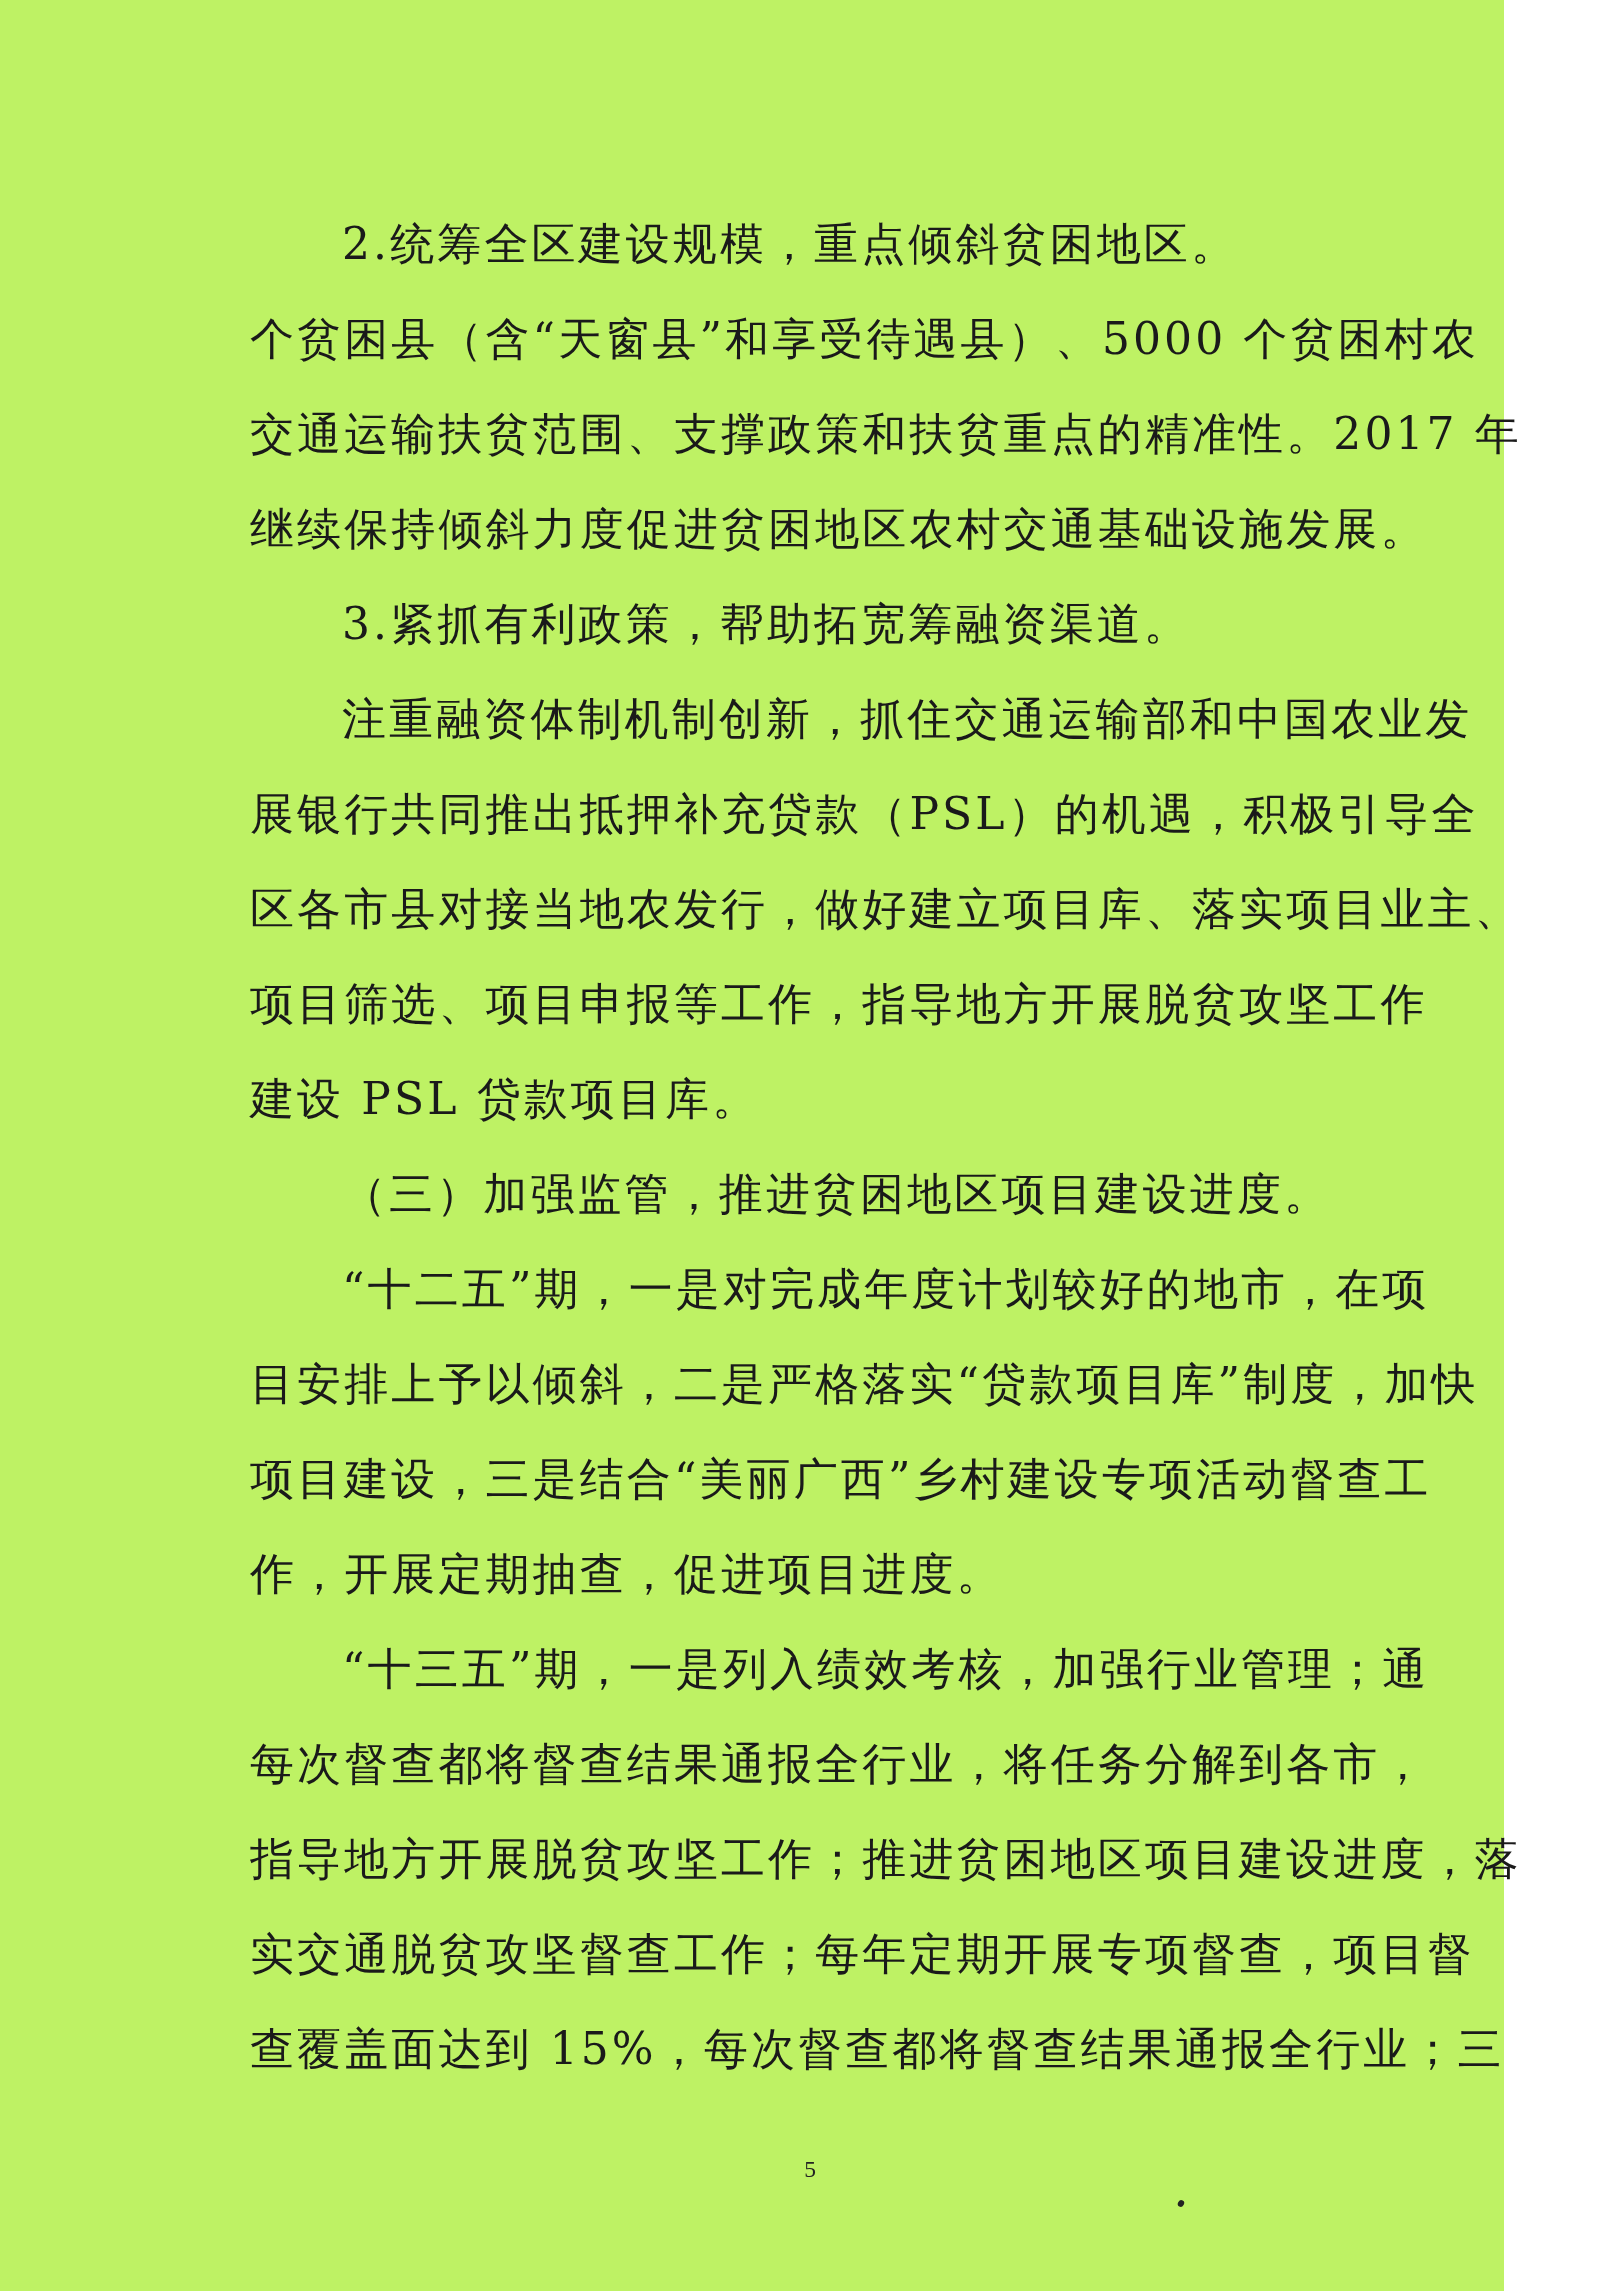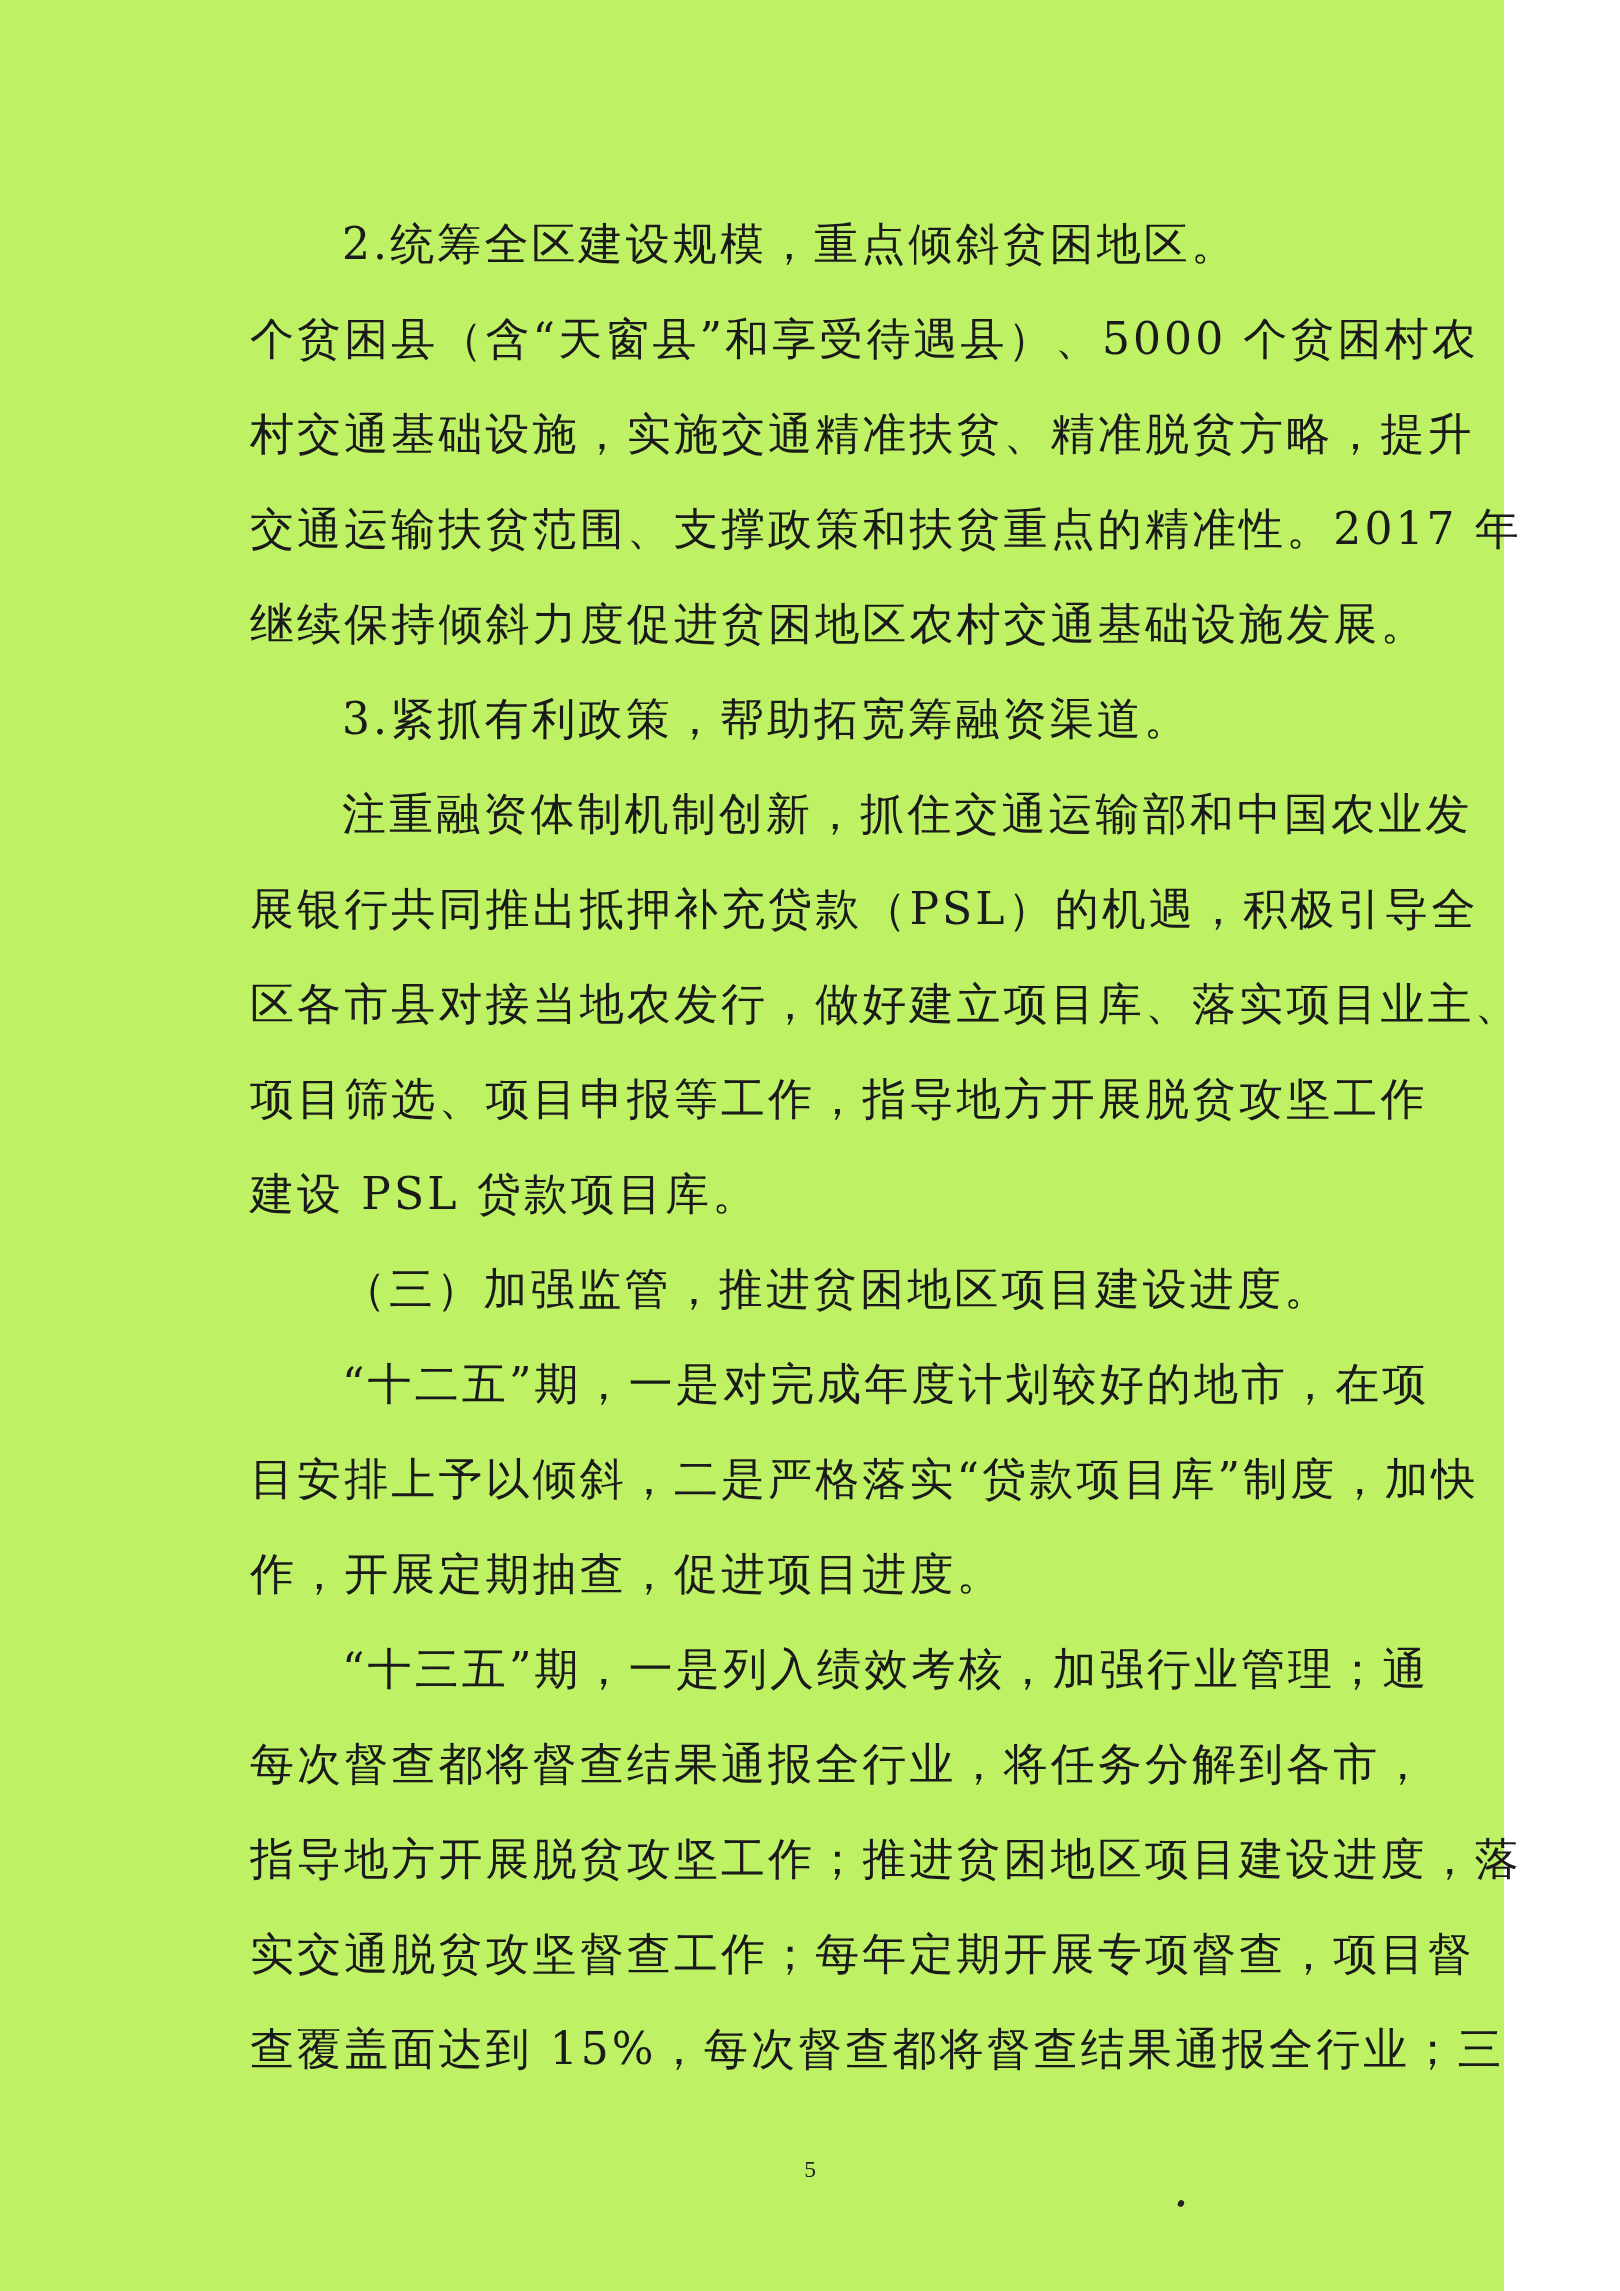--- a/index.html
+++ b/index.html
@@ -29,32 +29,32 @@
     background: #222; border-radius: 50%; transform: rotate(30deg);
   }
 </style>
 </head>
 <body>
 
 <div class="page">
   <div class="body-text" id="body-text">
       <div class="line indent last">2.统筹全区建设规模，重点倾斜贫困地区。</div>
       <div class="line">个贫困县（含“天窗县”和享受待遇县）、5000 个贫困村农</div>
-      <div class="line">村交通基础设施，实施交通精准扶贫、精准脱贫方略，提升</div>
       <div class="line">交通运输扶贫范围、支撑政策和扶贫重点的精准性。2017 年</div>
       <div class="line last">继续保持倾斜力度促进贫困地区农村交通基础设施发展。</div>
       <div class="line indent last">3.紧抓有利政策，帮助拓宽筹融资渠道。</div>
       <div class="line indent">注重融资体制机制创新，抓住交通运输部和中国农业发</div>
       <div class="line">展银行共同推出抵押补充贷款（PSL）的机遇，积极引导全</div>
       <div class="line">区各市县对接当地农发行，做好建立项目库、落实项目业主、</div>
       <div class="line">项目筛选、项目申报等工作，指导地方开展脱贫攻坚工作</div>
       <div class="line last">建设 PSL 贷款项目库。</div>
       <div class="line indent last">（三）加强监管，推进贫困地区项目建设进度。</div>
       <div class="line indent">“十二五”期，一是对完成年度计划较好的地市，在项</div>
       <div class="line">目安排上予以倾斜，二是严格落实“贷款项目库”制度，加快</div>
+      <div class="line">项目建设，三是结合“美丽广西”乡村建设专项活动督查工</div>
       <div class="line last">作，开展定期抽查，促进项目进度。</div>
       <div class="line indent">“十三五”期，一是列入绩效考核，加强行业管理；通</div>
       <div class="line">每次督查都将督查结果通报全行业，将任务分解到各市，</div>
       <div class="line">指导地方开展脱贫攻坚工作；推进贫困地区项目建设进度，落</div>
       <div class="line">实交通脱贫攻坚督查工作；每年定期开展专项督查，项目督</div>
       <div class="line">查覆盖面达到 15%，每次督查都将督查结果通报全行业；三</div>
     </div>
   <div class="page-number">5</div>
   <div class="speck"></div>
 </div>

